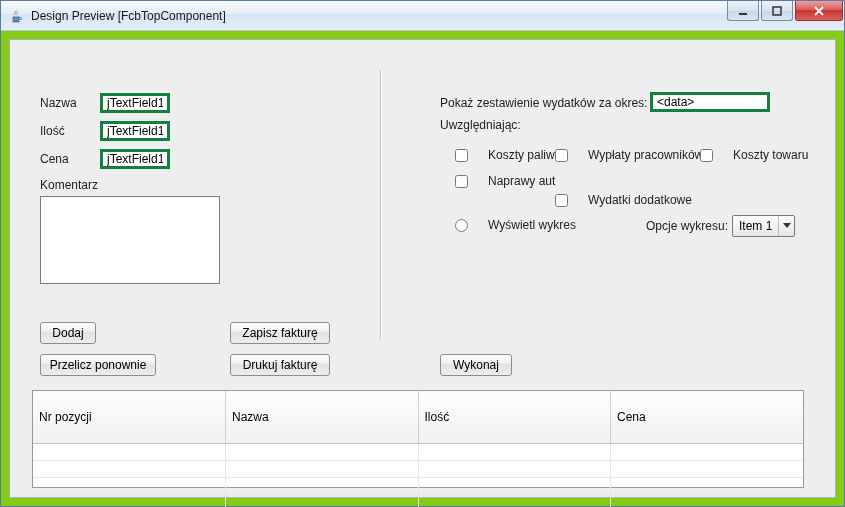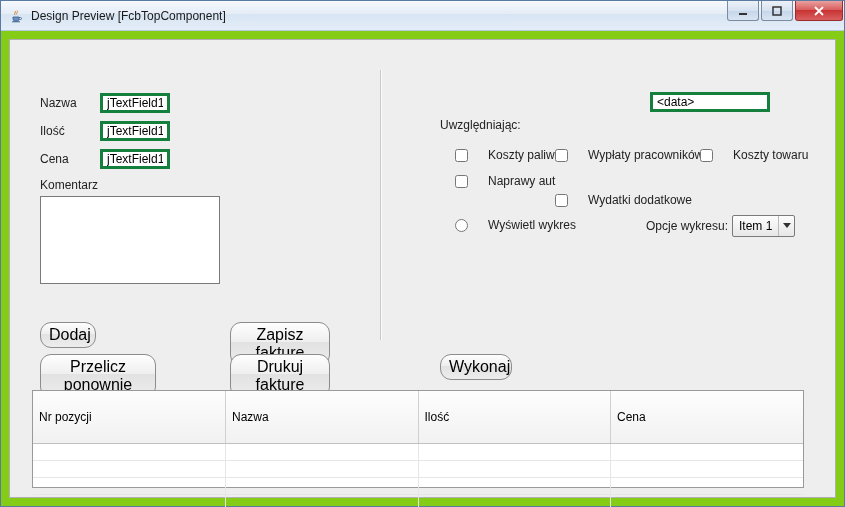--- a/index.html
+++ b/index.html
@@ -94,23 +94,23 @@
     border: 1px solid #7a7a7a;
     background:#fff;
     resize: none;
     font-family: inherit;
     font-size: 12px;
   }
   .btn {
     position:absolute;
     background: linear-gradient(to bottom, #fefefe 0%, #efefef 45%, #e2e2e2 46%, #ededed 100%);
     border: 1px solid #8c8c8c;
-    border-radius: 11px;
+    border-radius: 3px;
     font-family: inherit;
-    font-size: 16px;
+    font-size: 12px;
     padding: 3px 8px;
     cursor: default;
     color:#000;
   }
   .chk, .rad {
     position:absolute;
     display:flex; align-items:center; gap:20px;
     color:#222;
   }
   .chk input, .rad input { margin:0; width:13px; height:13px; }
@@ -218,20 +218,21 @@
       <input class="txt" style="left: 90px; top: 109px; width: 70px;" value="jTextField1">
 
       <span class="lbl" style="left:30px; top:138px;text-align:center;">Komentarz</span>
       <textarea class="area" style="left: 30px; top: 156px; width: 180px; height: 88px;"></textarea>
 
       <button class="btn" style="left:30px;  top:282px; width:56px;">Dodaj</button>
       <button class="btn" style="left:220px; top:282px; width:100px;">Zapisz fakturę</button>
       <button class="btn" style="left:30px;  top:314px; width:116px;">Przelicz ponownie</button>
       <button class="btn" style="left:220px; top:314px; width:100px;">Drukuj fakturę</button>
 
+      <span class="lbl" style="left:430px; top:56px;">Pokaż zestawienie wydatków za okres:</span>
       <input class="txt" style="left: 640px; top: 52px; width: 120px;" value="&lt;data&gt;">
 
       <span class="lbl" style="left:430px; top:78px;">Uwzględniając:</span>
 
       <label class="chk" style="left:445px; top:108px;">
         <input type="checkbox" style="">
         <span>Koszty paliwa</span>
       </label>
       <label class="chk" style="left:545px; top:108px;">
         <input type="checkbox" style="">

